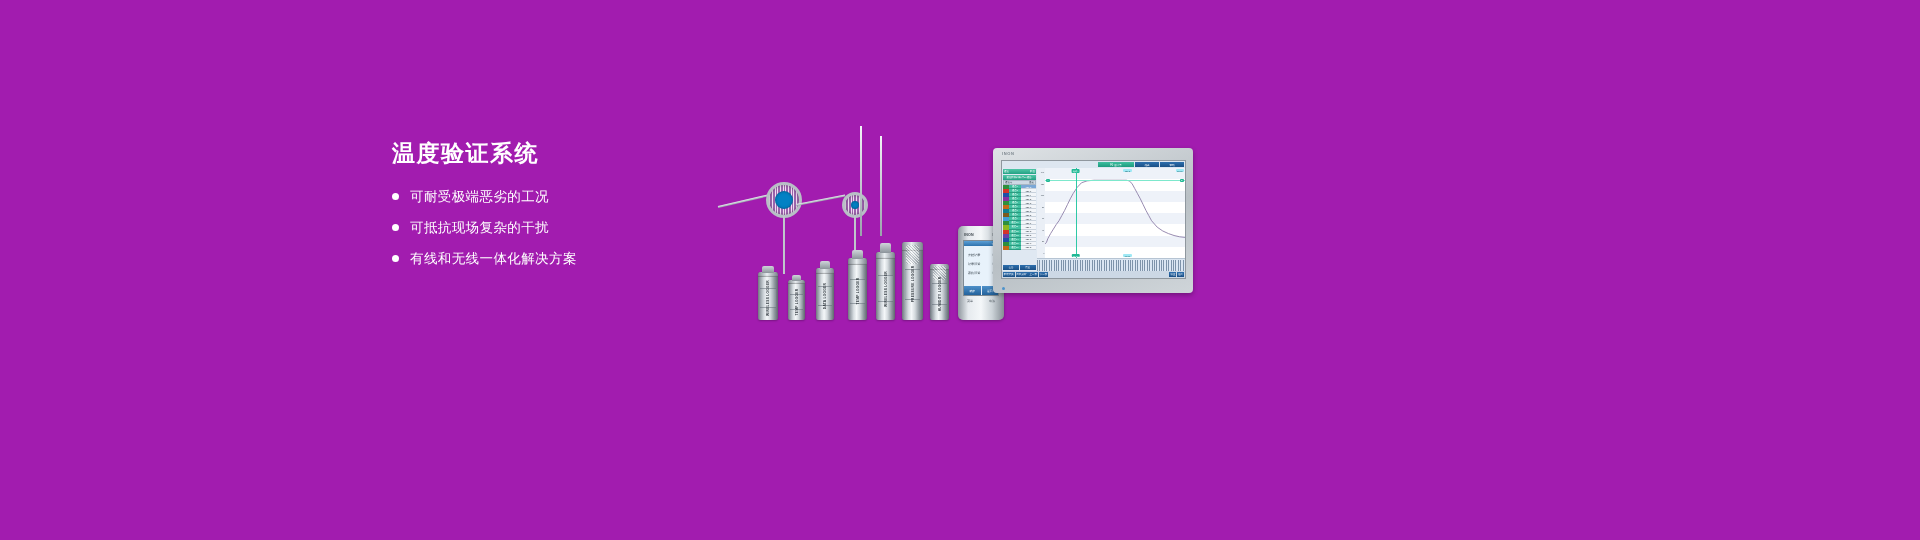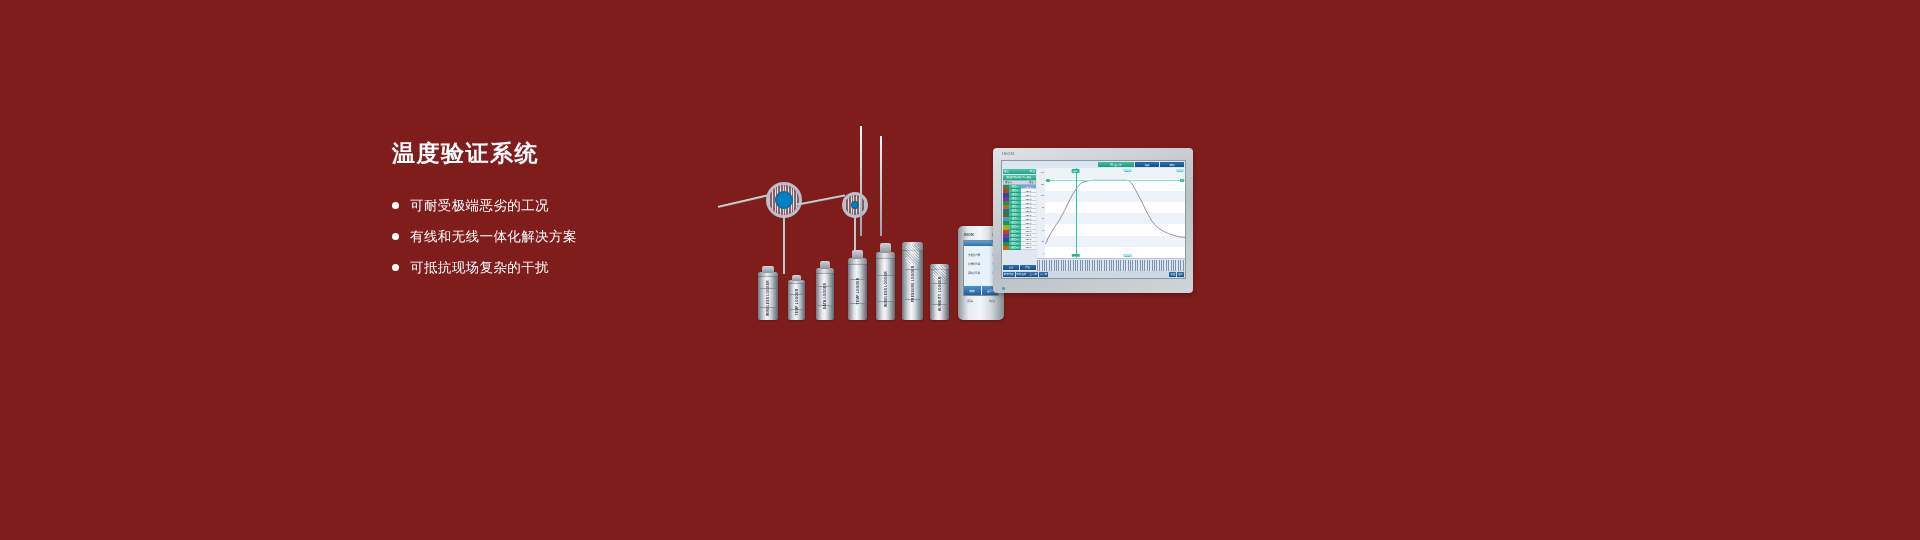--- a/index.html
+++ b/index.html
@@ -6,40 +6,40 @@
   html,body { width:1920px; height:540px; overflow:hidden; }
   body {
     font-family:"Liberation Sans", "DejaVu Sans", sans-serif;
     background:#0381c4;
     position:relative;
   }
 
   
   .banner{
     position:absolute; inset:0;
-    background:#7f1d1d;
+    background:#a21caf;
   }
   .banner-inner{
     position:absolute; left:0; top:0; width:1920px; height:540px;
   }
 
   
   .copy{
     position:absolute; left:392px; top:140px; width:420px;
   }
   .title{
     font-size:23px; font-weight:bold; color:#ffffff;
     letter-spacing:1.5px; line-height:1.2;
   }
   .subtitle{
     margin-top:16px;
     font-size:13.5px; color:#e2f1fb; letter-spacing:.4px;
     white-space:nowrap;
   }
-  .bullets{ margin-top:29px; list-style:none; }
+  .bullets{ margin-top:20px; list-style:none; }
   .bullets li{
     display:flex; align-items:center;
     font-size:13.5px; color:#ffffff; letter-spacing:.4px;
     margin-bottom:13px;
   }
   .dot{
     width:7px; height:7px; border-radius:50%;
     background:#ffffff; margin-right:11px; flex:none;
   }
 
@@ -300,25 +300,25 @@
 
   <div class="copy">
     <div class="title">温度验证系统</div>
     <ul class="bullets">
       <li>
         <span class="dot"></span>
         <span>可耐受极端恶劣的工况</span>
       </li>
       <li>
         <span class="dot"></span>
-        <span>有线和无线一体化解决方案</span>
+        <span>可抵抗现场复杂的干扰</span>
       </li>
       <li>
         <span class="dot"></span>
-        <span>可抵抗现场复杂的干扰</span>
+        <span>有线和无线一体化解决方案</span>
       </li>
     </ul>
   </div>
 
   <div class="products">
 
     <div class="coil-wrap" style="left:18px; top:62px;">
       <div class="coil-tail" style="left:0px; top:24px; width:52px; transform:rotate(-13deg);"></div>
       <div class="coil-ring" style="left:48px; top:0px; width:36px; height:36px;"></div>
       <div class="coil-stem" style="left:65px; top:34px; height:58px;"></div>

